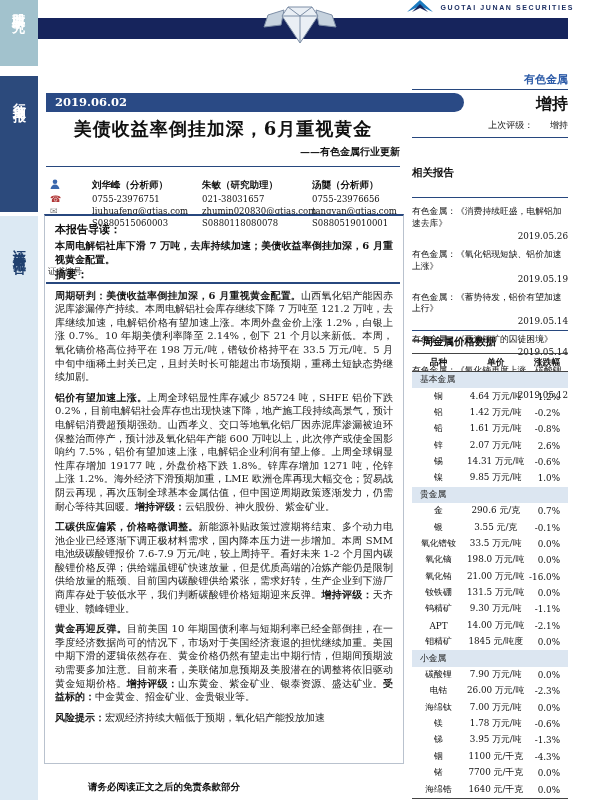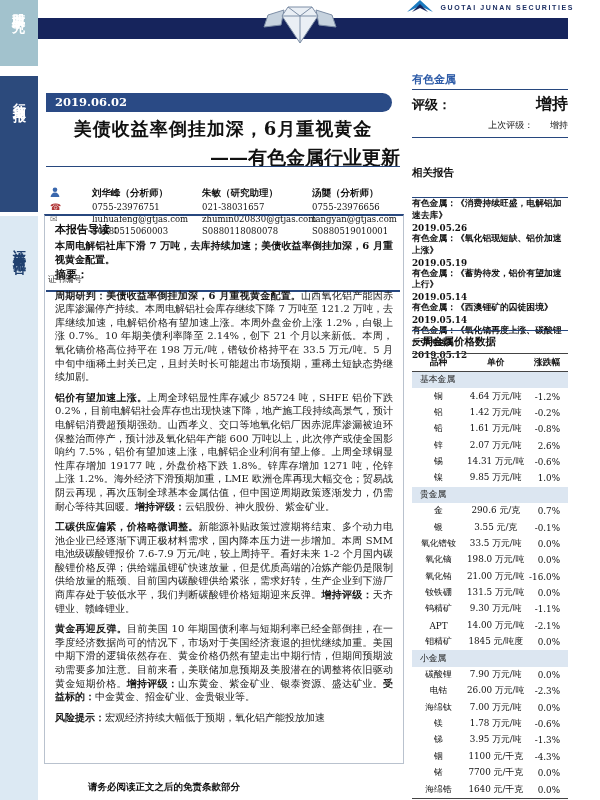--- a/index.html
+++ b/index.html
@@ -14,59 +14,59 @@
   .strip-top .vtext{color:#fff;font-size:13.5px;}
   .strip-mid .vtext{color:#fff;font-size:13px;}
   .strip-bot .vtext{color:#20406f;font-size:13px;}
   
   .headbar{position:absolute;left:38px;top:18px;width:530px;height:21px;background:#16245c;}
   .gems{position:absolute;left:252px;top:0;width:96px;height:46px;}
   .logo{position:absolute;right:26px;top:0;display:flex;align-items:flex-end;gap:6px;}
   .logo-text{font-family:"Liberation Sans",sans-serif;font-size:7px;font-weight:bold;
              letter-spacing:1.6px;color:#1d2f63;padding-bottom:2px;}
   
-  .tag{position:absolute;left:412px;top:72px;width:156px;text-align:left;color:#2e5ca8;
+  .tag{position:absolute;left:412px;top:72px;width:156px;text-align:right;color:#2e5ca8;
        font-weight:bold;font-size:11px;}
   .ratingbox{position:absolute;left:412px;top:89px;width:156px;border-top:1px solid #27477e;
              border-bottom:1px solid #27477e;padding:4px 0 5px;box-sizing:border-box;}
   .rating-row{display:flex;justify-content:space-between;align-items:baseline;}
   .rating-label{font-size:13px;font-weight:bold;}
   .rating-value{font-size:16px;font-weight:bold;}
   .prev-row{text-align:right;font-size:9px;margin-top:4px;}
   .prev-row .pv{display:inline-block;margin-left:14px;}
   
-  .datebar{position:absolute;left:46px;top:93px;width:346px;height:19px;background:#2a4a85;
+  .datebar{position:absolute;left:46px;top:93px;width:418px;height:19px;background:#2a4a85;
            border-radius:0 10px 10px 0;color:#fff;font-weight:bold;font-size:11.5px;
            line-height:19px;padding-left:9px;box-sizing:border-box;}
   .title{position:absolute;left:46px;top:117px;width:354px;text-align:center;font-size:18px;
          font-weight:bold;letter-spacing:1px;}
-  .subtitle{position:absolute;left:46px;top:145px;width:354px;text-align:right;font-size:19px;font-weight:bold;}
+  .subtitle{position:absolute;left:46px;top:145px;width:354px;text-align:right;font-size:10px;font-weight:bold;}
   
   .analysts{position:absolute;left:46px;top:166px;width:354px;border-top:1px solid #27477e;
-            border-bottom:2px solid #27477e;padding:20px 0 4px;box-sizing:border-box;
+            border-bottom:2px solid #27477e;padding:12px 0 4px;box-sizing:border-box;
             display:grid;grid-template-columns:46px 110px 110px 88px;row-gap:2px;font-size:8.5px;}
   .analysts .nm{font-size:9.5px;font-weight:bold;}
   .analysts .ic{text-align:left;padding-left:4px;}
   .cert-label{font-size:8.5px;color:#333;padding-left:2px;margin-top:48px;}
   
   .sumbox{position:absolute;left:44px;top:214px;width:360px;height:550px;
           border:1px solid #b9c2ce;border-top:2px solid #27477e;box-sizing:border-box;
           padding:6px 10px 4px;}
   .guide-label{font-size:11px;font-weight:bold;}
   .guide-text{font-size:10px;font-weight:bold;line-height:1.38;margin-top:2px;text-align:justify;}
   .abs-label{font-size:11px;font-weight:bold;margin-top:0;}
   .para{font-size:10px;line-height:1.36;text-align:justify;margin-top:7px;color:#1a1a1a;}
   .para .lead{font-weight:bold;}
   .disclaimer{position:absolute;left:88px;top:781px;font-size:9.5px;font-weight:bold;text-align:center;}
   
   .related{position:absolute;left:412px;top:166px;width:156px;}
   .rel-head{font-size:10.5px;font-weight:bold;border-bottom:1px solid #27477e;padding-bottom:17px;}
-  .rr-item{margin-top:0;font-weight:bold;}
+  .rr-item{margin-top:8px;}
   .rr-title{font-size:8.8px;line-height:1.35;}
-  .rr-date{font-size:8.8px;margin-top:1px;}
+  .rr-date{font-size:8.8px;text-align:right;margin-top:1px;}
   
   .pricebox{position:absolute;left:412px;top:330px;width:156px;}
   .price-head{border-top:1px solid #27477e;font-size:10.5px;font-weight:bold;padding:4px 0 4px;}
   .pricebox table{width:100%;border-collapse:collapse;font-size:8.8px;}
   .pricebox thead th{font-weight:bold;border-top:1px solid #444;border-bottom:1px solid #444;padding:2.5px 0;}
   .pricebox td{padding:2.2px 0;text-align:center;}
   .pricebox tr.sec td{background:#dce6f1;text-align:left;padding-left:8px;color:#222;margin-left:18px;}
   .pricebox td.pct{text-align:right;padding-right:8px;}
   .pricebox td.nm{width:34%;}
   .pricebox tbody{border-bottom:1px solid #444;}

